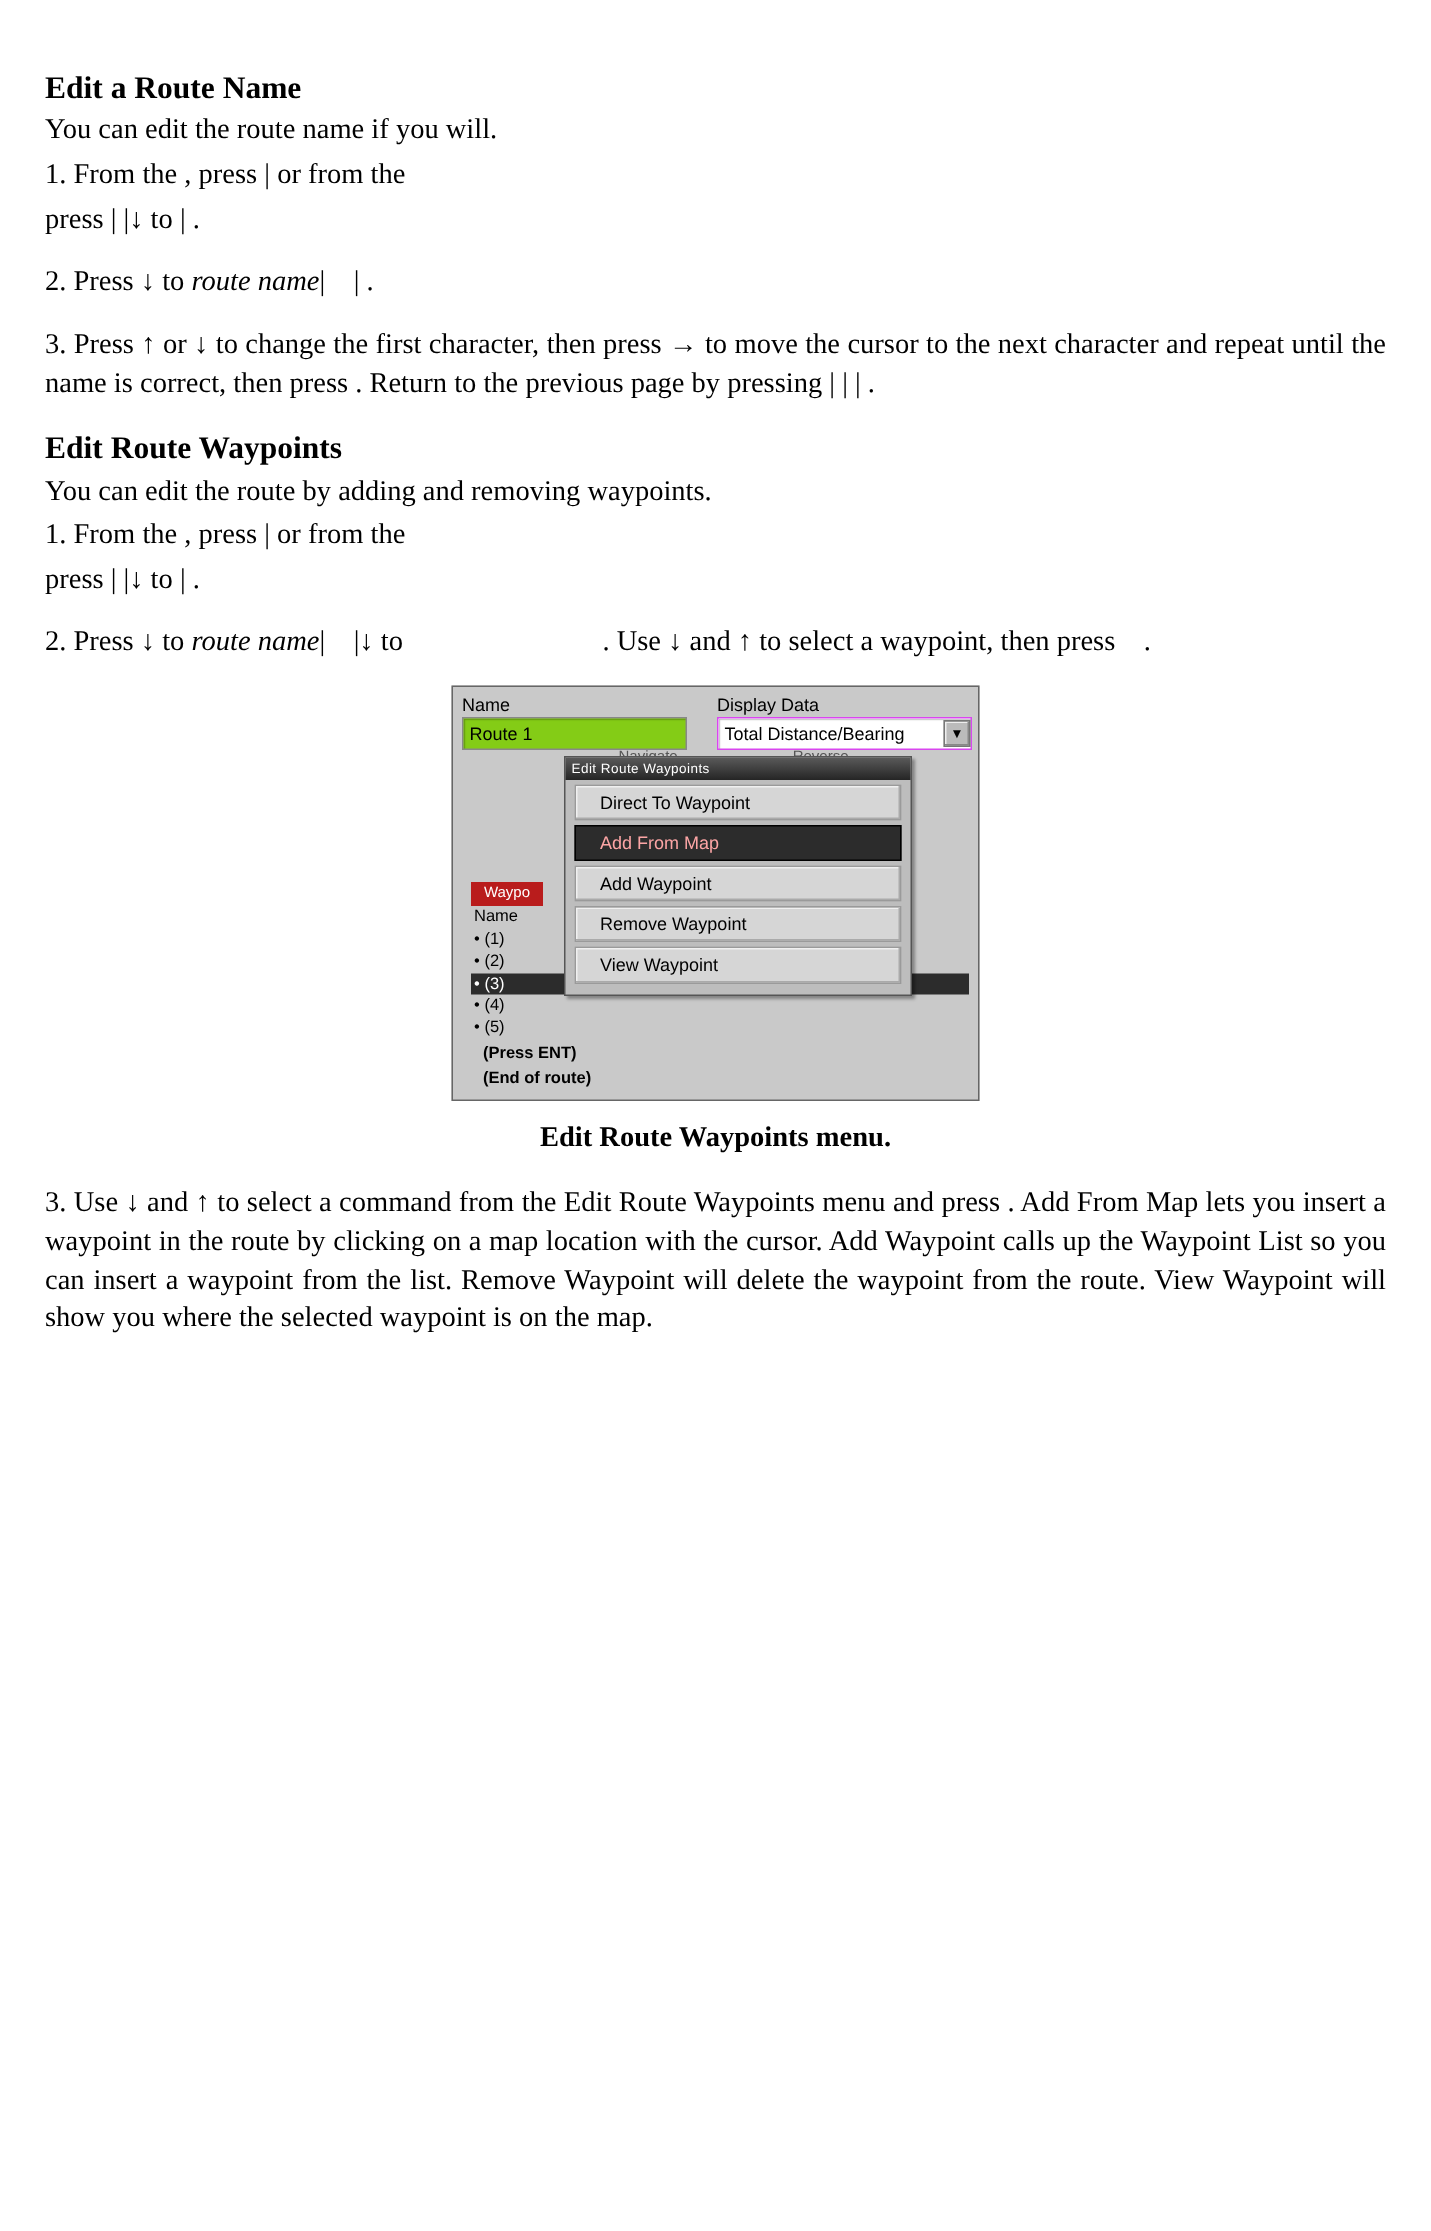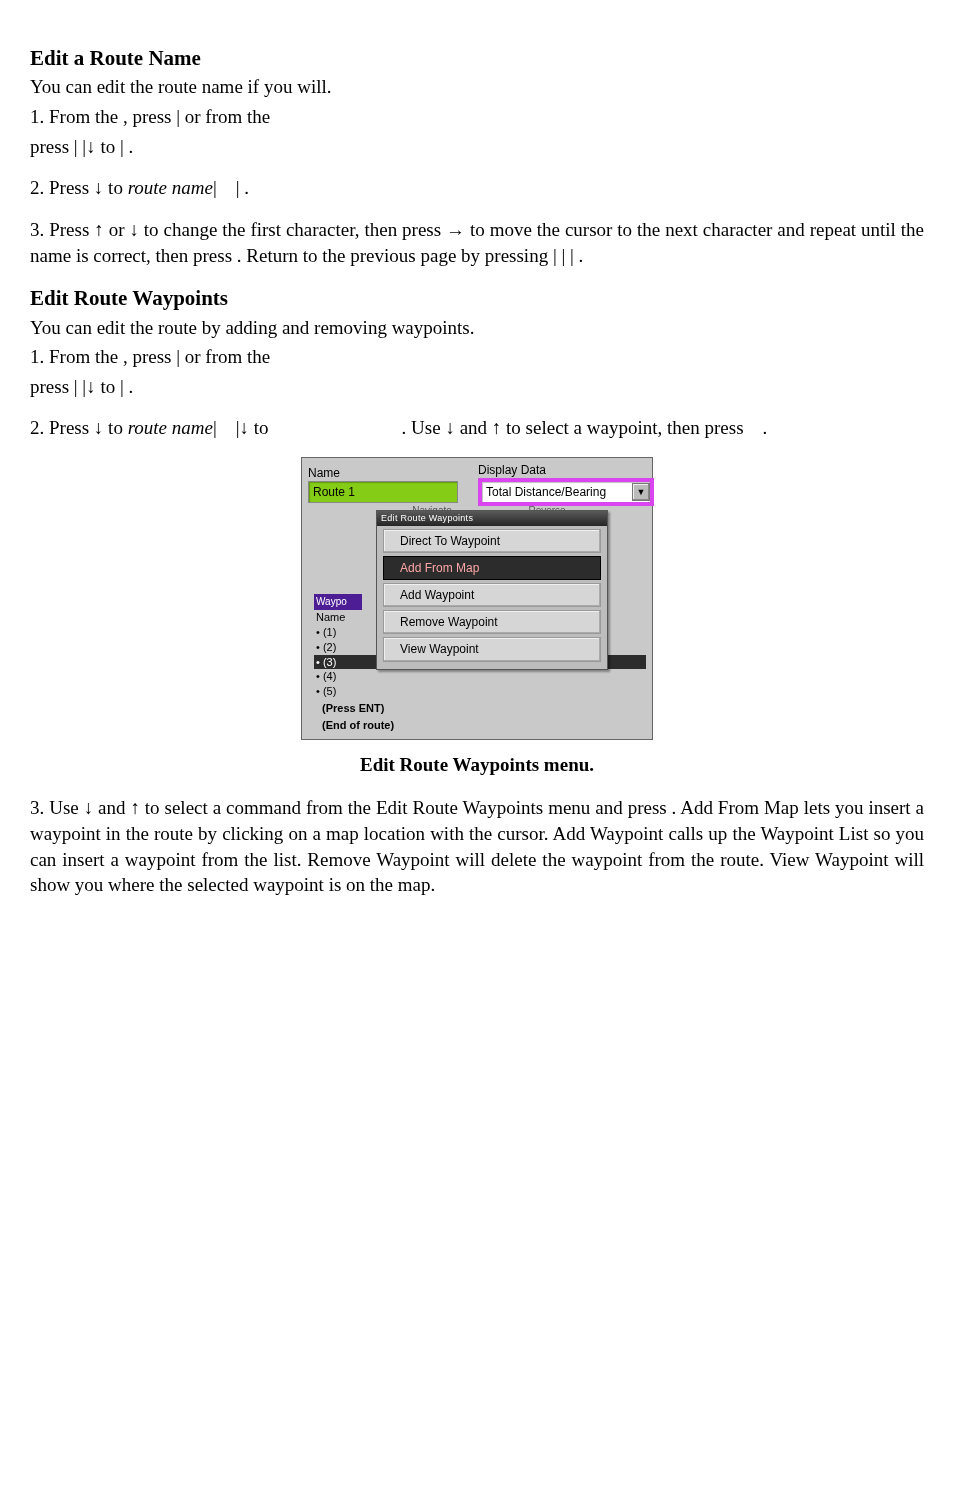--- a/index.html
+++ b/index.html
@@ -63,21 +63,21 @@
     border:1px solid #888;
     padding:2px 4px;
     font-size:12px;
     box-shadow: inset 1px 1px 1px rgba(0,0,0,.25);
   }
   .dd-select {
     display:flex;
     align-items:center;
     width: 168px;
     background:#fff;
-    border:4px solid #d946ef;
+    border:1px solid #d946ef;
     box-shadow: inset 1px 1px 1px rgba(0,0,0,.25);
     font-size:12px;
   }
   .dd-select .val { flex:1; padding:2px 4px; }
   .dd-btn {
     width:16px; height:16px;
     background:#bbb;
     border:1px solid #777;
     display:flex; align-items:center; justify-content:center;
     font-size:9px;
@@ -90,24 +90,24 @@
   }
 
   
   .list {
     margin-left: 6px;
     margin-top: 80px;
     font-size: 11px;
     line-height: 1.35;
   }
   .list .hdr { 
-    background:#4c1d95; 
+    background:#b91c1c; 
     color:#fff; 
     width:44px; 
-    text-align:left; 
+    text-align:center; 
     padding:1px 2px;
     font-size:10px;
   }
   .list .rowlbl { padding:0 2px; }
   .list .sel { background:#2c2c2c; color:#fff; }
 
   
   .popup {
     position:absolute;
     top: 2px;

